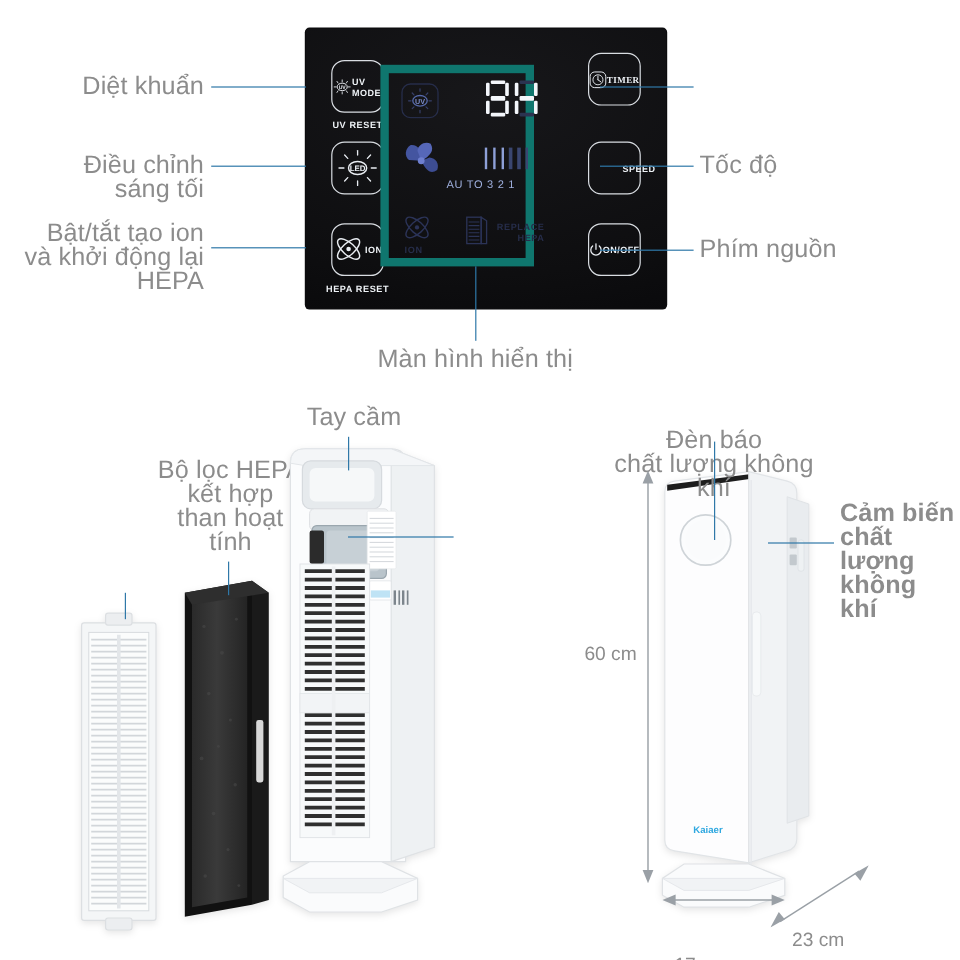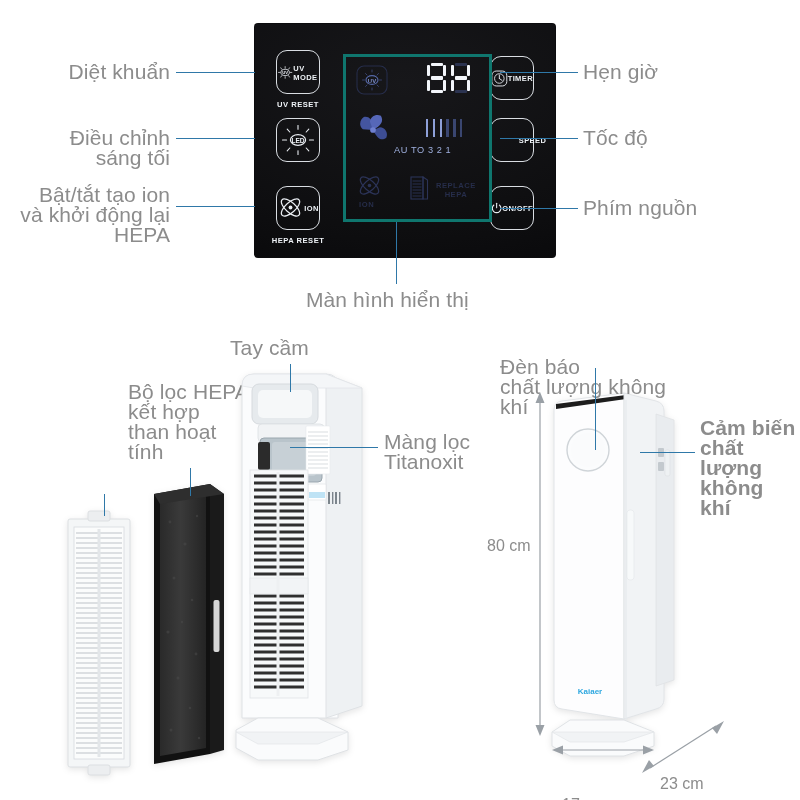--- a/index.html
+++ b/index.html
@@ -18,21 +18,21 @@
   .callout{
     position:absolute;
     font-size:21px;
     line-height:20px;
     color:#8c8c8c;
     white-space:pre-line;
     letter-spacing:.1px;
   }
   .callout.r{text-align:right;}
   .callout.l{text-align:left;}
-  .callout.c{text-align:left;}
+  .callout.c{text-align:center;}
 
   
   .lead-h{position:absolute;height:1px;background:#2f78a8;}
   .lead-v{position:absolute;width:1px;background:#2f78a8;}
 
   
   #panel{
     position:absolute;left:255px;top:24px;width:300px;height:233px;
     background:#111113;
     border-radius:3px;
@@ -54,22 +54,22 @@
     font-size:7.5px;font-weight:bold;letter-spacing:.4px;
     margin-top:1px;color:#eef2f6;
   }
   .sublab{
     position:absolute;width:86px;text-align:center;
     font-size:7.6px;font-weight:bold;letter-spacing:.5px;color:#eef2f6;
   }
 
   
   #screen{
-    position:absolute;left:88px;top:30px;width:149px;height:168px;
-    border:3px solid #0f766e;
+    position:absolute;left:62px;top:30px;width:128px;height:168px;
+    border:7px solid #0f766e;
     box-sizing:border-box;
   }
 
   .seg-wrap{position:absolute;display:flex;gap:5px;}
   .digit{position:relative;width:19px;height:30px;}
   .seg{position:absolute;background:#2b3350;border-radius:1px;}
   .seg.on{background:#f3f6fb;}
   .sg-a{left:3.5px;top:0;width:12px;height:3.2px;}
   .sg-b{right:0;top:2.4px;width:3.2px;height:11px;}
   .sg-c{right:0;bottom:2.4px;width:3.2px;height:11px;}
@@ -81,21 +81,21 @@
   .bars{position:absolute;display:flex;align-items:flex-end;gap:4.4px;}
   .bar{width:2.4px;height:18px;background:#222a44;}
   .bar.hi{background:#8ea0d8;}
   .bar.mid{background:#3a4670;}
   .speedlabels{
     position:absolute;font-size:9.2px;color:#9fb0df;letter-spacing:.6px;
     white-space:nowrap;
   }
   .replace-txt{
     position:absolute;font-size:7.6px;font-weight:bold;line-height:9px;
-    color:#262d4a;letter-spacing:.5px;text-align:center;
+    color:#262d4a;letter-spacing:.5px;text-align:right;
   }
   .ion-txt{
     position:absolute;font-size:7.6px;font-weight:bold;color:#262d4a;letter-spacing:.6px;
   }
 
   
   .dev-shadow{filter:drop-shadow(0 2px 3px rgba(0,0,0,.10));}
   .dim-txt{
     position:absolute;font-size:16px;color:#8c8c8c;
   }
@@ -148,21 +148,21 @@
         <g fill="none" stroke="#e9edf2" stroke-width="1.2">
           <ellipse cx="13.5" cy="11.5" rx="11.5" ry="5" transform="rotate(42 13.5 11.5)"></ellipse>
           <ellipse cx="13.5" cy="11.5" rx="11.5" ry="5" transform="rotate(-42 13.5 11.5)"></ellipse>
         </g>
         <circle cx="13.5" cy="11.5" r="1.9" fill="#e9edf2"></circle>
       </svg>
       <span class="lab">ION</span>
     </div>
     <div class="sublab" style="left:0px;top:212px;">HEPA RESET</div>
 
-    <div class="btn" style="left:235px;top:32px;">
+    <div class="btn" style="left:235px;top:20px;font-family:Liberation Serif, serif;">
       <svg width="23" height="23" viewBox="0 0 23 23">
         <rect x="1.2" y="1.2" width="20.6" height="20.6" rx="6" fill="none" stroke="#e9edf2" stroke-width="1.3"></rect>
         <circle cx="11.5" cy="11.5" r="6.6" fill="none" stroke="#e9edf2" stroke-width="1.2"></circle>
         <line x1="11.5" y1="11.5" x2="11.5" y2="6.6" stroke="#e9edf2" stroke-width="1.3" stroke-linecap="round"></line>
         <line x1="11.5" y1="11.5" x2="15.3" y2="14.2" stroke="#e9edf2" stroke-width="1.3" stroke-linecap="round"></line>
       </svg>
       <span class="lab">TIMER</span>
     </div>
 
     <div class="btn" style="left:235px;top:94px;gap:41px;">
@@ -269,21 +269,20 @@
   <div class="callout r" style="left:60px;top:62px;width:110px;">Diệt khuẩn</div>
   <div class="lead-h" style="left:176px;top:72px;width:79px;"></div>
 
   <div class="callout r" style="left:20px;top:128px;width:150px;">Điều chỉnh sáng tối</div>
   <div class="lead-h" style="left:176px;top:138px;width:79px;"></div>
 
   <div class="callout r" style="left:20px;top:185px;width:150px;">Bật/tắt tạo ion
 và khởi động lại HEPA</div>
   <div class="lead-h" style="left:176px;top:206px;width:79px;"></div>
 
-  <div class="callout l" style="left:583px;top:62px;width:160px;">Hẹn giờ</div>
   <div class="lead-h" style="left:500px;top:72px;width:78px;"></div>
 
   <div class="callout l" style="left:583px;top:128px;width:160px;">Tốc độ</div>
   <div class="lead-h" style="left:500px;top:138px;width:78px;"></div>
 
   <div class="callout l" style="left:583px;top:198px;width:170px;">Phím nguồn</div>
   <div class="lead-h" style="left:500px;top:208px;width:78px;"></div>
 
   <div class="lead-v" style="left:396px;top:222px;height:62px;"></div>
   <div class="callout c" style="left:306px;top:290px;width:180px;">Màn hình hiển thị</div>
@@ -448,22 +447,20 @@
     </g>
     <rect x="22" y="212" width="58" height="16" fill="#f2f4f6" stroke="#e0e3e6" stroke-width="0.6"></rect>
     <line x1="50" y1="106" x2="50" y2="330" stroke="#eef0f2" stroke-width="3"></line>
 
     <path d="M30 352 h60 l30 14 v18 l-30 10 h-60 l-22 -12 v-18 z" fill="#fafbfc" stroke="#dfe2e5" stroke-width="1"></path>
     <path d="M8 366 l22 12 h60 l30 -12 z" fill="#f1f3f5" stroke="#e2e5e8" stroke-width="0.7"></path>
   </svg>
   <div class="callout c" style="left:230px;top:338px;width:130px;">Tay cầm</div>
   <div class="lead-v" style="left:290px;top:364px;height:28px;"></div>
 
-  <div class="callout l" style="left:384px;top:432px;width:120px;">Màng lọc
-Titanoxit</div>
   <div class="lead-h" style="left:290px;top:447px;width:88px;"></div>
 
   <svg class="abs dev-shadow" style="left:548px;top:390px;" width="160" height="378" viewBox="0 0 160 378">
 
     <path d="M6 20 q0 -8 8 -9 l62 -8 v326 l-62 -10 q-8 -1 -8 -9 z" fill="#fdfdfe" stroke="#e1e4e7" stroke-width="1"></path>
 
     <path d="M8 14 l70 -9 v4 l-70 10 z" fill="#1d1d1d"></path>
 
     <path d="M76 3 l32 8 q8 2 8 10 v288 q0 8 -8 10 l-32 10 z" fill="#f1f3f5" stroke="#e1e4e7" stroke-width="1"></path>
     <path d="M108 24 l18 6 v260 l-18 6 z" fill="#e9ecef" stroke="#dfe2e5" stroke-width="0.8"></path>
@@ -491,21 +488,21 @@
   <div class="callout l" style="left:700px;top:418px;width:100px;font-weight:bold;">Cảm biến
 chất lượng
 không khí</div>
   <div class="lead-h" style="left:640px;top:452px;width:55px;"></div>
 
   <svg class="abs" style="left:520px;top:392px;" width="40" height="344">
     <line x1="20" y1="8" x2="20" y2="336" stroke="#9aa0a6" stroke-width="1.2"></line>
     <polygon points="20,0 15.5,11 24.5,11" fill="#9aa0a6"></polygon>
     <polygon points="20,344 15.5,333 24.5,333" fill="#9aa0a6"></polygon>
   </svg>
-  <div class="dim-txt" style="left:487px;top:537px;">80 cm</div>
+  <div class="dim-txt" style="left:487px;top:537px;">60 cm</div>
 
   <svg class="abs" style="left:552px;top:742px;" width="102" height="16">
     <line x1="7" y1="8" x2="95" y2="8" stroke="#9aa0a6" stroke-width="1.2"></line>
     <polygon points="0,8 11,3.5 11,12.5" fill="#9aa0a6"></polygon>
     <polygon points="102,8 91,3.5 91,12.5" fill="#9aa0a6"></polygon>
   </svg>
   <div class="dim-txt" style="left:562px;top:796px;">17 cm</div>
 
   <svg class="abs" style="left:642px;top:718px;" width="82" height="58">
     <line x1="8" y1="50" x2="74" y2="8" stroke="#9aa0a6" stroke-width="1.2"></line>

